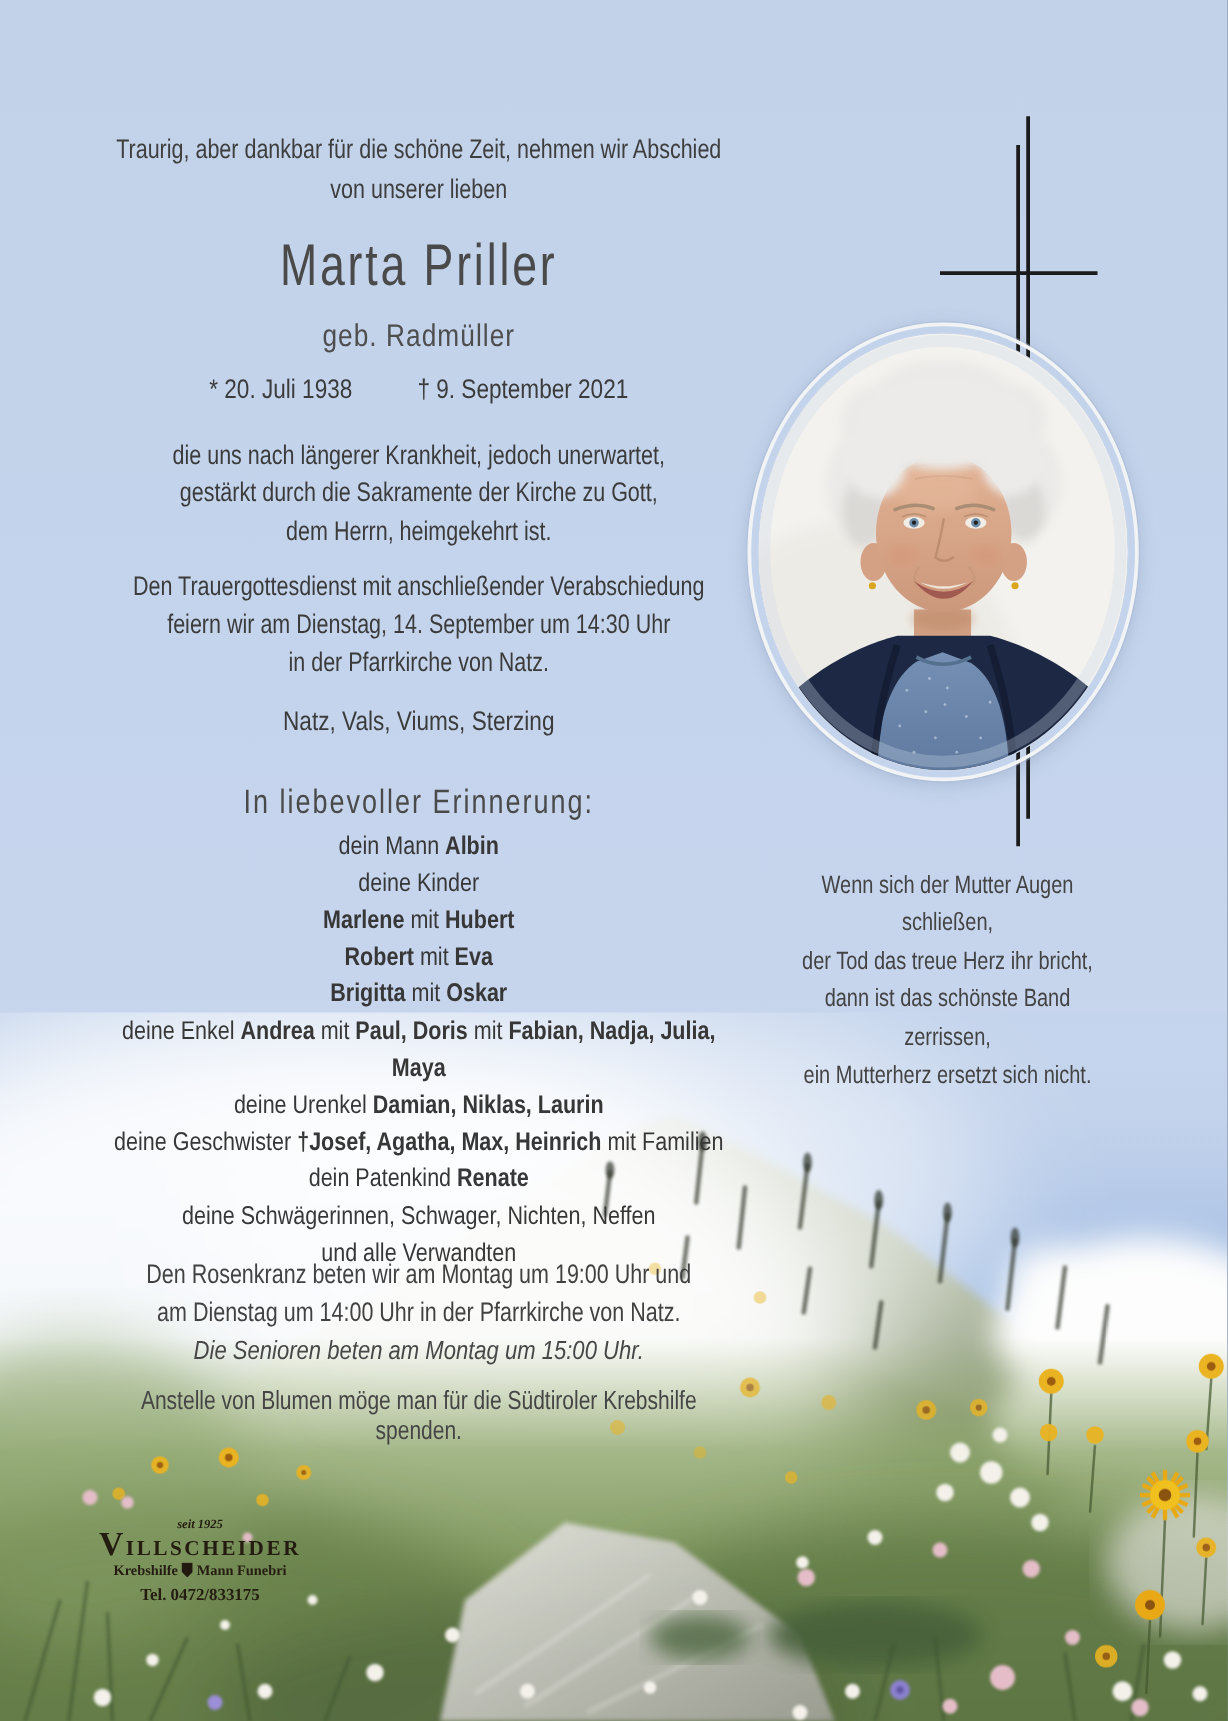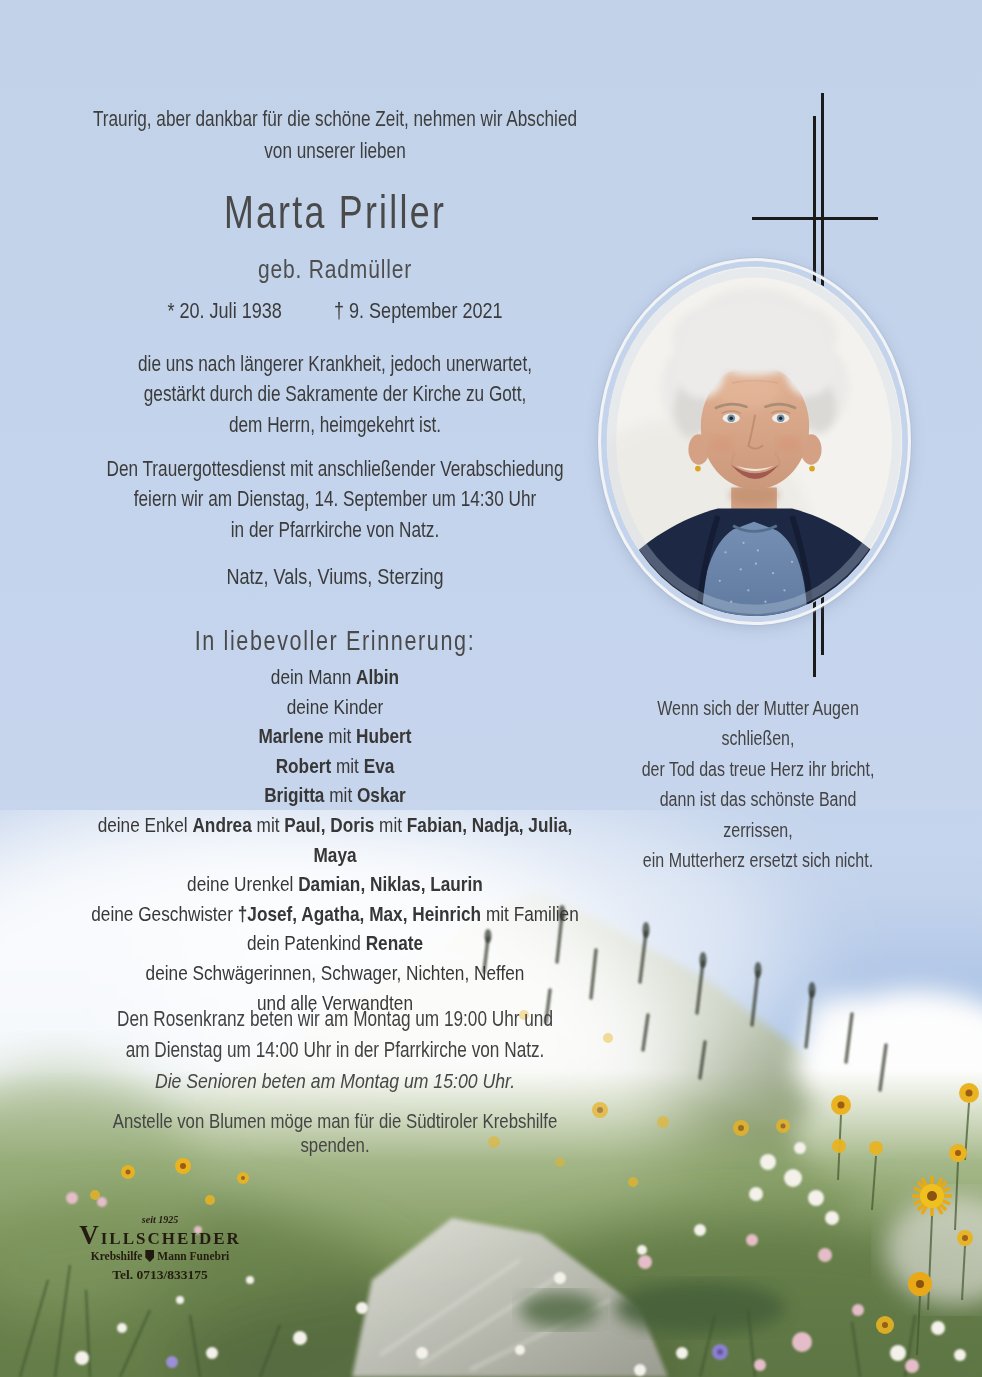--- a/index.html
+++ b/index.html
@@ -504,16 +504,16 @@
     </div>
   <div class="tb seniors sx84">Die Senioren beten am Montag um 15:00 Uhr.</div>
   <div class="tb donation sx80">Anstelle von Blumen möge man für die Südtiroler Krebshilfe spenden.</div>
 
   <div class="logo">
     <div class="logo-since">seit 1925</div>
     <div class="logo-name">VILLSCHEIDER</div>
     <div class="logo-sub">
       <span>Krebshilfe</span><span class="crest"></span><span>Mann Funebri</span>
     </div>
-    <div class="logo-tel">Tel. 0713/833175</div>
+    <div class="logo-tel">Tel. 0472/833175</div>
   </div>
 
 </div>
 
 </body></html>

